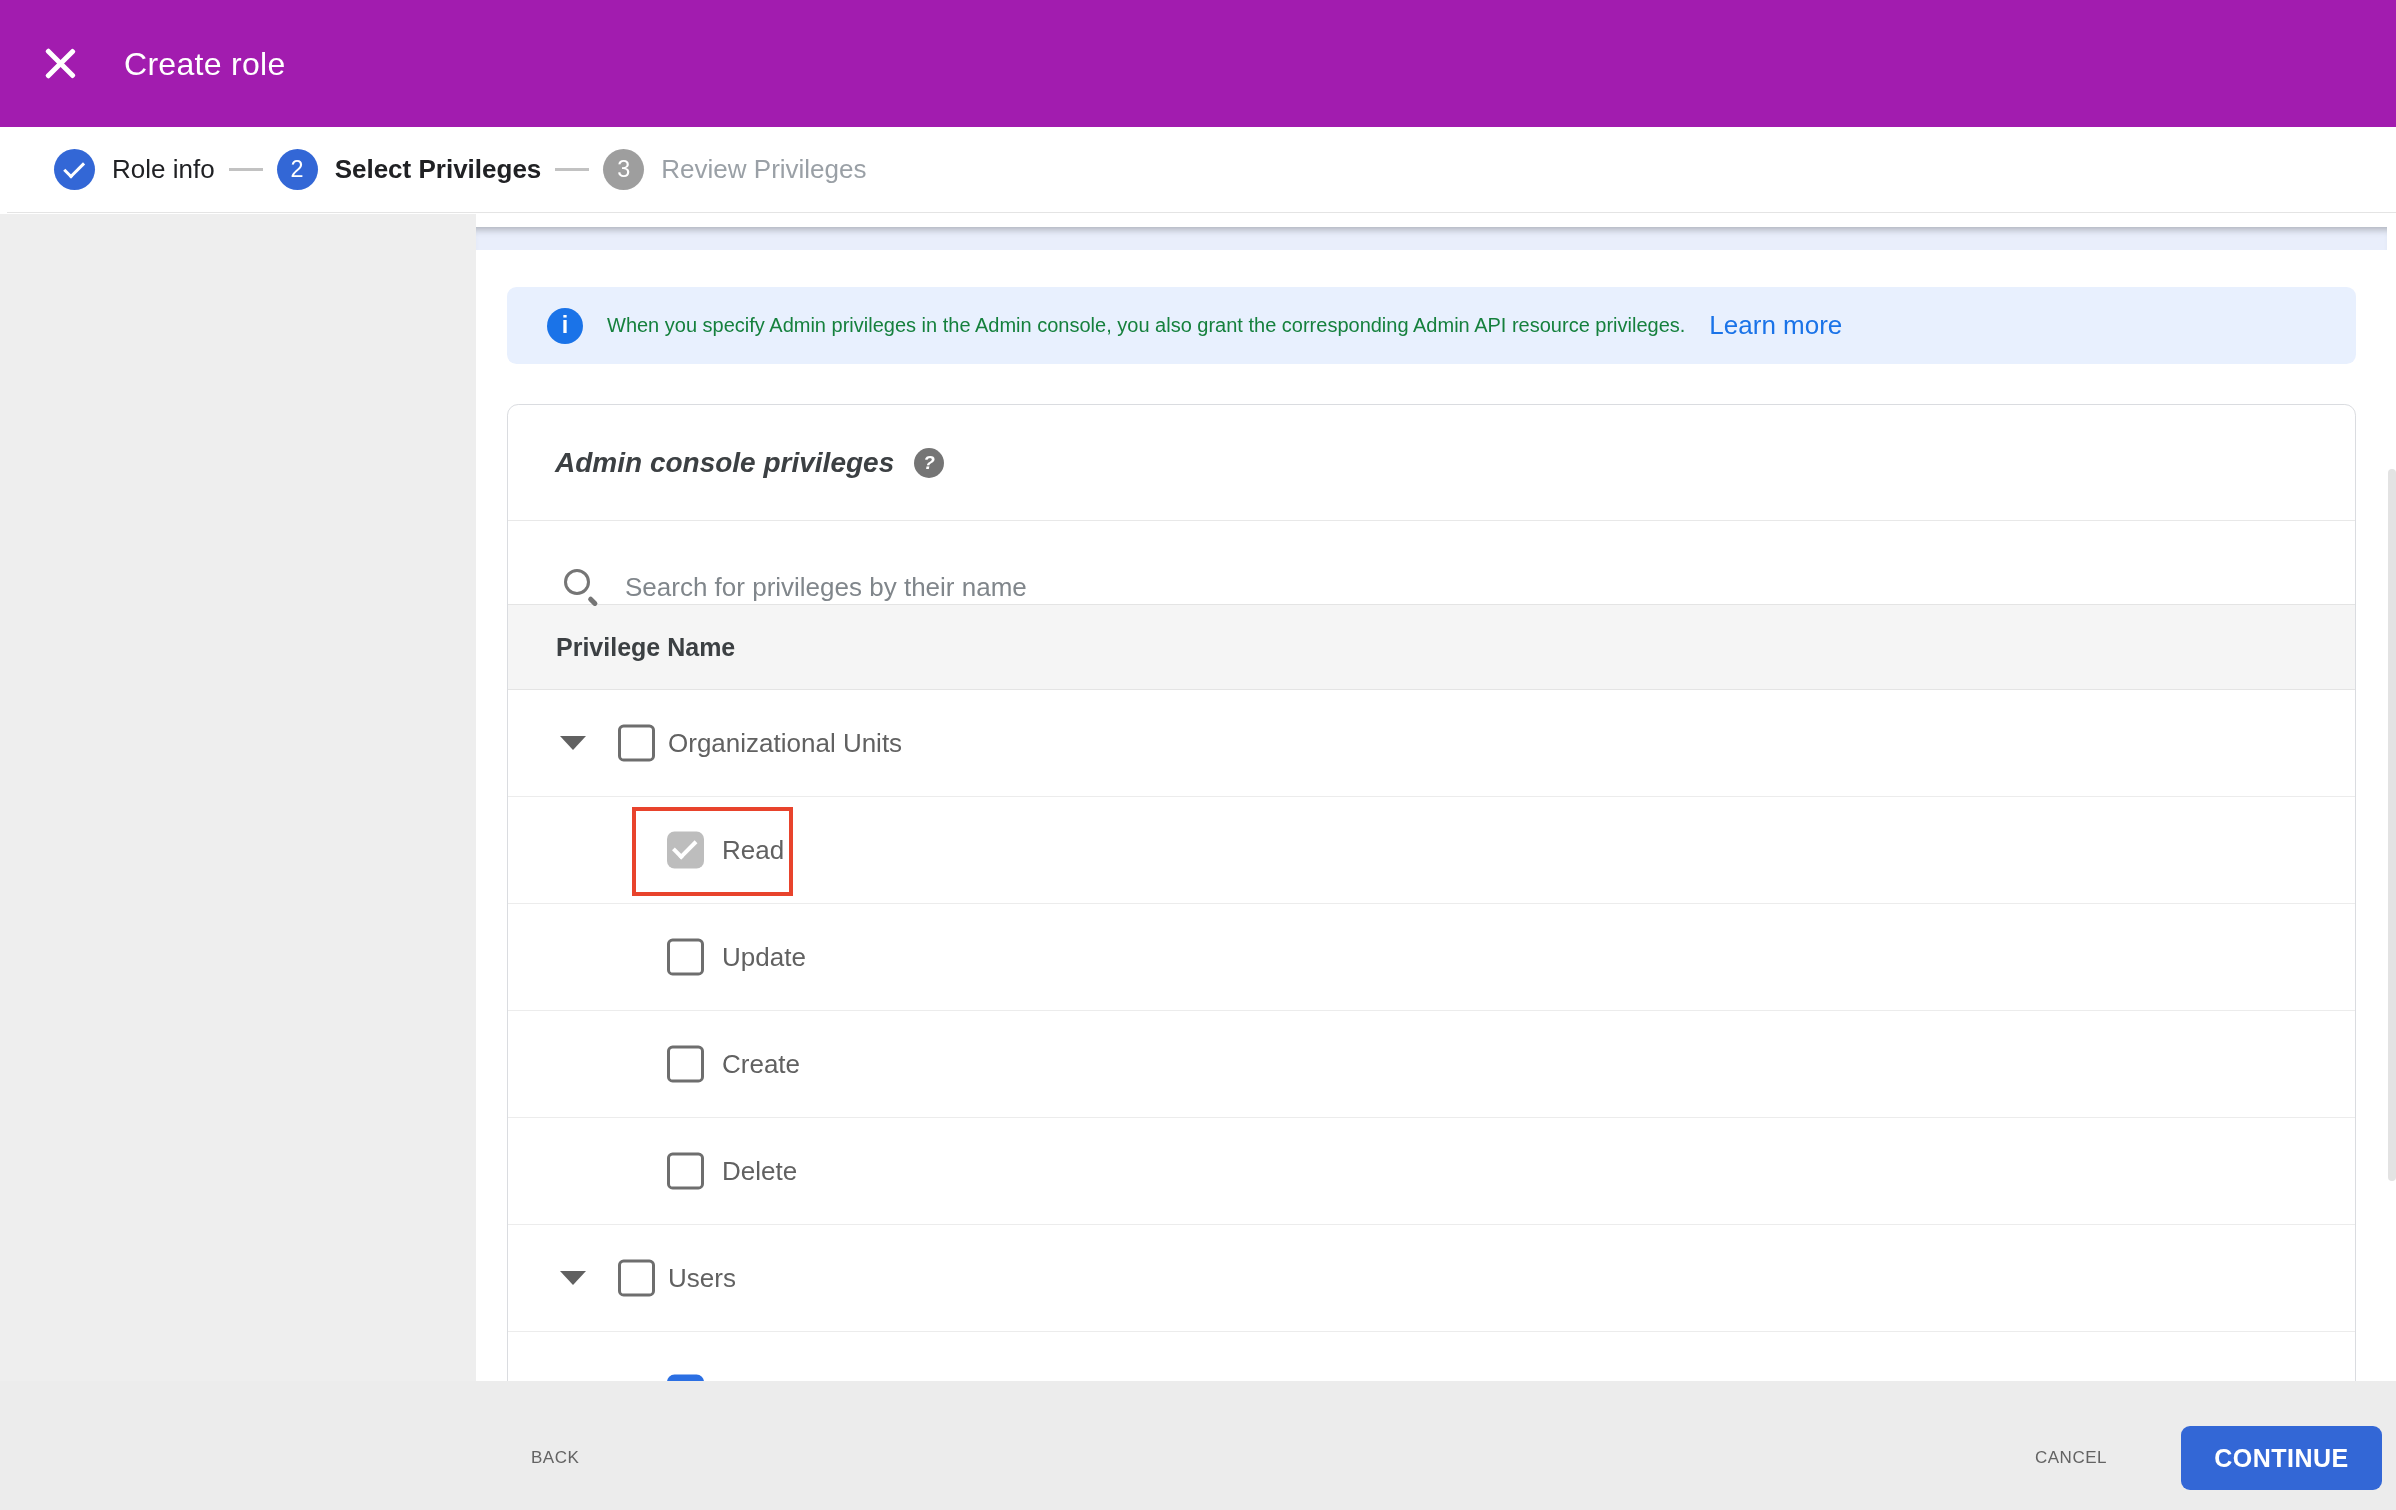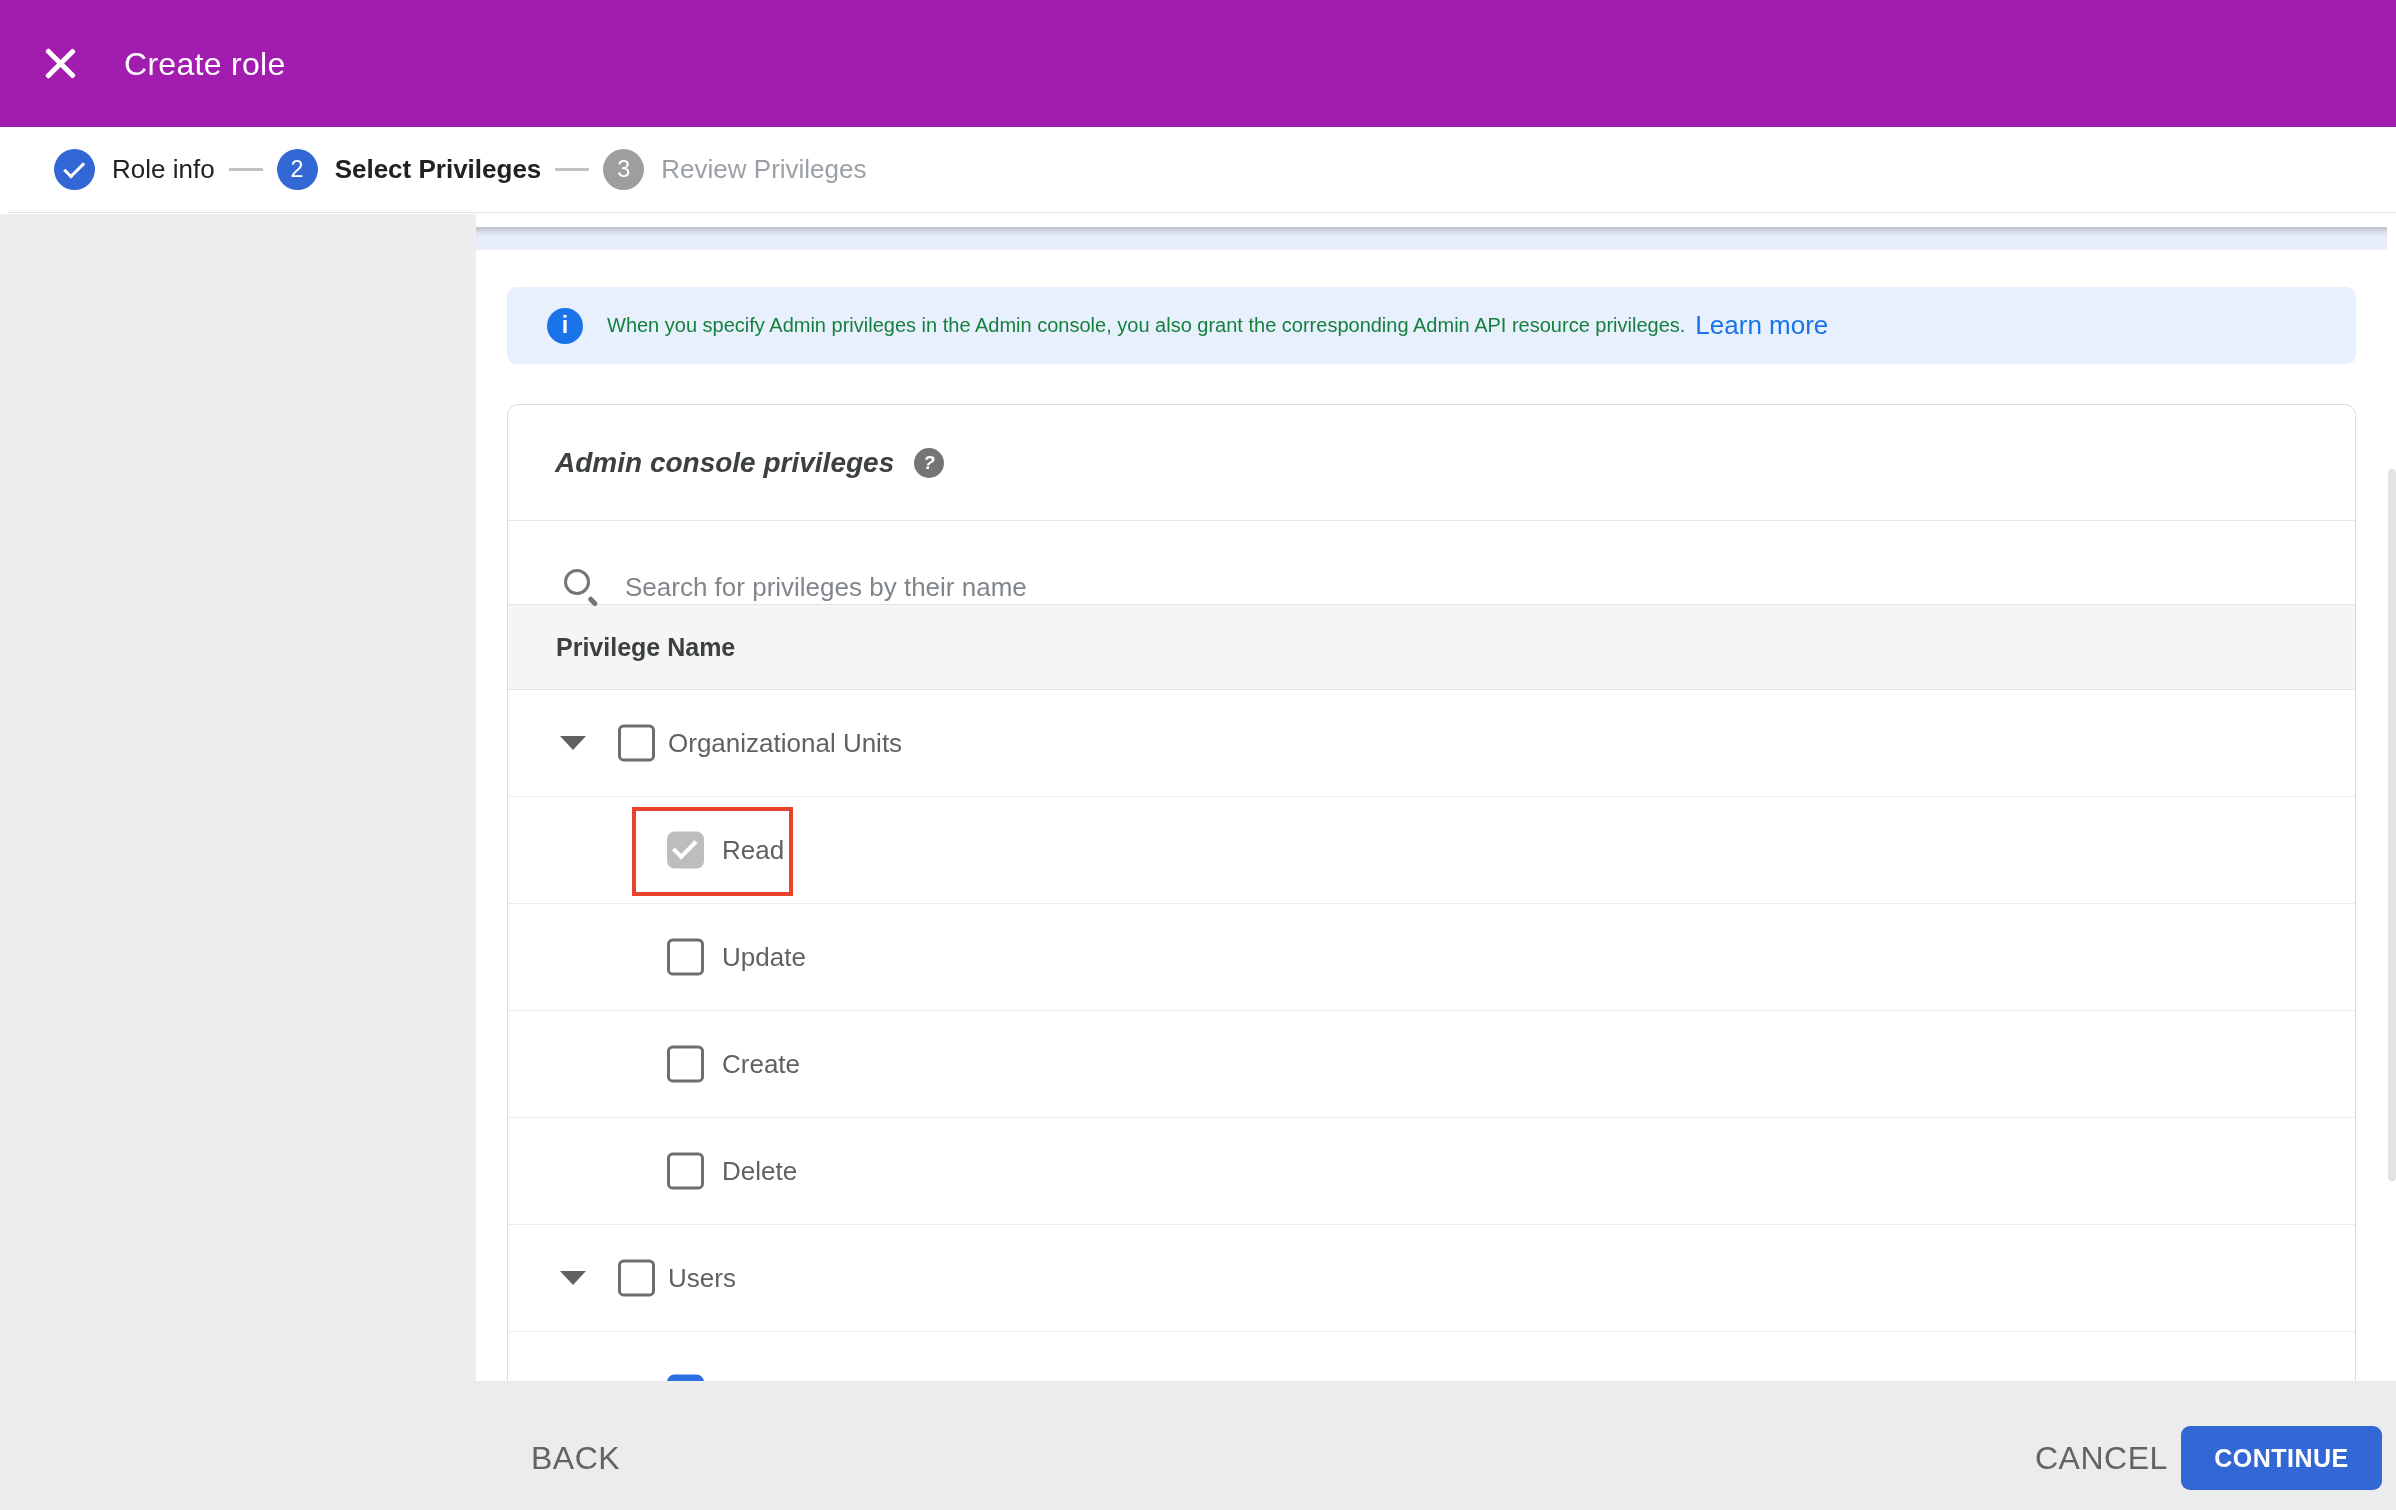--- a/index.html
+++ b/index.html
@@ -35,21 +35,21 @@
   .scroll-strip{position:absolute;left:0;top:13px;width:1911px;height:22.5px;background:#e9eefb;
                 box-shadow:inset 0 8.4px 7.5px -5.6px rgba(60,64,67,.35);}
   .scrollbar-thumb{position:absolute;left:1912px;top:255px;width:8.4px;height:712px;background:#e3e3e3;border-radius:4.7px;cursor:pointer;}
 
   
   .info-banner{position:absolute;left:31px;top:73px;width:1849px;height:77px;background:#e8f0fe;border-radius:9.4px;
                display:flex;align-items:center;box-sizing:border-box;}
   .info-icon{position:absolute;left:40px;top:50%;transform:translateY(-50%);width:36px;height:36px;border-radius:50%;
              background:#1a73e8;color:#ffffff;font-size:23.4px;font-weight:700;display:flex;align-items:center;justify-content:center;}
   .info-text{margin-left:100px;font-size:20px;color:#15803d;}
-  .info-link{color:#1a73e8;margin-left:10px;font-size:26px;cursor:pointer;}
+  .info-link{color:#1a73e8;margin-left:24px;font-size:26px;cursor:pointer;}
 
   
   .card{position:absolute;left:31px;top:190px;width:1849px;height:1059px;background:#ffffff;
         border:1.9px solid #dadce0;border-radius:11.2px 11.2px 0 0;box-sizing:border-box;}
   .card-header{position:relative;height:115px;font-style:italic;}
   .card-title{position:absolute;left:47px;top:50%;transform:translateY(-50%);font-size:28px;font-weight:700;color:#3c4043;}
   .help-icon{position:absolute;left:406px;top:50%;transform:translateY(-50%);width:30px;height:30px;border-radius:50%;
              background:#757575;color:#fff;font-size:19px;font-weight:700;display:flex;align-items:center;justify-content:center;cursor:pointer;}
   .search-row{position:relative;height:83px;border-top:1.9px solid #e8e8e8;display:flex;align-items:flex-end;}
   .search-icon{position:relative;width:36px;height:36px;margin-left:55px;flex:0 0 auto;}
@@ -76,21 +76,21 @@
   .priv-row.child .checkbox{left:159px;}
   .row-check{width:19px;height:9.4px;border-left:4.7px solid #fff;border-bottom:4.7px solid #fff;
              transform:rotate(-45deg) translate(1.9px,-2.8px);}
   .priv-label{position:absolute;top:50%;transform:translateY(-50%);font-size:26px;color:#616161;white-space:nowrap;}
   .priv-row.parent .priv-label{left:160px;}
   .priv-row.child .priv-label{left:214px;}
   .highlight-box{position:absolute;left:124px;top:10.3px;width:161px;height:89px;border:4.7px solid #e8432c;box-sizing:border-box;}
 
   
   .footer{position:absolute;left:0;top:1381px;width:2397px;height:129px;background:#ececec;}
-  .text-btn{position:absolute;top:77px;transform:translateY(-50%);font-size:32px;font-weight:500;color:#636363;
+  .text-btn{position:absolute;top:77px;transform:translateY(-50%);font-size:17px;font-weight:500;color:#636363;
             letter-spacing:0.5px;cursor:pointer;}
   .back-btn{left:531px;}
   .cancel-btn{left:2035px;}
   .continue-btn{position:absolute;left:2181px;top:45px;width:201px;height:64px;background:#3367d6;color:#ffffff;
                 border-radius:9px;display:flex;align-items:center;justify-content:center;font-size:25px;font-weight:700;
                 letter-spacing:0.5px;cursor:pointer;}
 </style>
 </head>
 <body>
 

